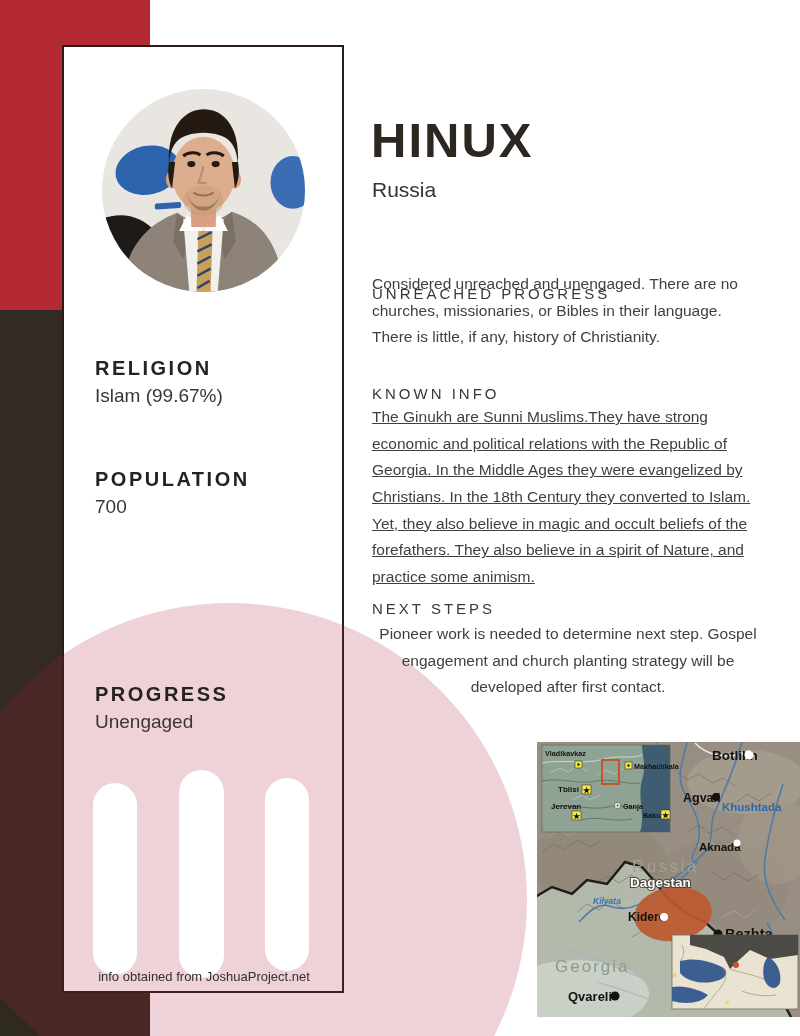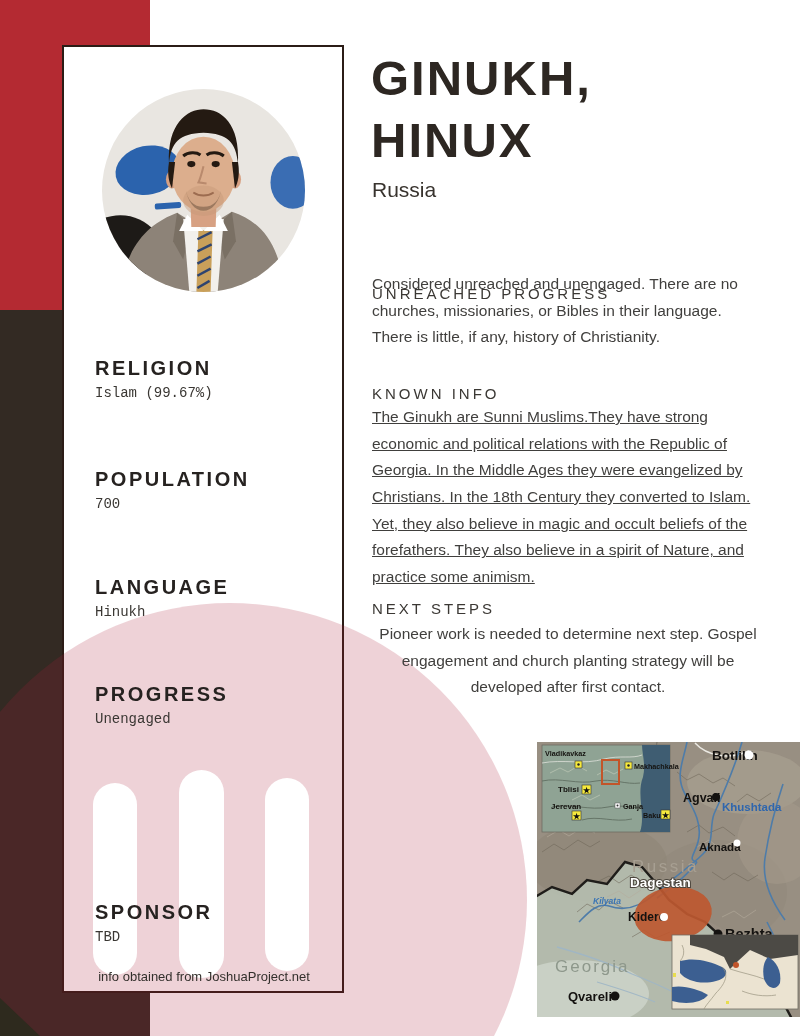--- a/index.html
+++ b/index.html
@@ -18,21 +18,21 @@
   .card{position:absolute;left:62px;top:45px;width:282px;height:948px;background:#ffffff;
     border:2px solid #2b1c16;box-sizing:border-box;z-index:2;}
   .card-content{position:absolute;left:0;top:16px;width:760px;height:1036px;z-index:4;}
   .photo{position:absolute;left:102px;top:73px;width:203px;height:203px;border-radius:50%;overflow:hidden;}
   .pill{position:absolute;background:#ffffff;border-radius:24px;z-index:1;}
   .pill1{left:93px;top:767px;width:44px;height:192px;}
   .pill2{left:179px;top:754px;width:45px;height:208px;}
   .pill3{left:265px;top:762px;width:44px;height:193px;}
   .field{position:absolute;left:95px;z-index:2;}
   .f-label{font-weight:bold;font-size:20px;letter-spacing:2.5px;color:#262220;}
-  .f-value{font-size:14px;color:#3a3733;margin-top:5px;font-family:Liberation Mono, monospace;}
+  .f-value{font-size:19px;color:#3a3733;margin-top:5px;}
   .card-footer{position:absolute;left:66px;top:953px;width:276px;text-align:center;
     font-size:13px;color:#33302c;z-index:2;}
   
   .main{position:absolute;left:371px;top:0;width:400px;z-index:5;}
   .title{position:absolute;left:0;top:48px;font-size:49px;font-weight:800;letter-spacing:2px;
     line-height:1.26;color:#2d2722;}
   .subtitle{position:absolute;left:1px;top:178px;font-size:21px;color:#38332e;}
   .section-h{position:absolute;left:1px;font-size:15px;letter-spacing:3px;color:#3b3834;}
   .section-b{position:absolute;left:1px;width:392px;font-size:15.5px;line-height:1.72;color:#403f3d;}
   .s1h{top:245px;margin-top:40px;} .s1b{top:271px;}
@@ -100,37 +100,29 @@
     </div>
 
     <div class="field" style="top:341px">
       <div class="f-label">RELIGION</div>
       <div class="f-value">Islam (99.67%)</div>
     </div>
     <div class="field" style="top:452px">
       <div class="f-label">POPULATION</div>
       <div class="f-value">700</div>
     </div>
-    <div class="field" style="top:560px">
-      <div class="f-label">LANGUAGE</div>
-      <div class="f-value">Hinukh</div>
-    </div>
     <div class="field" style="top:667px">
       <div class="f-label">PROGRESS</div>
       <div class="f-value">Unengaged</div>
     </div>
-    <div class="field" style="top:885px">
-      <div class="f-label">SPONSOR</div>
-      <div class="f-value">TBD</div>
-    </div>
     <div class="card-footer">info obtained from JoshuaProject.net</div>
   </div>
 
   <div class="main">
-    <div class="title"><span>GINUKH,</span><br><span>HINUX</span></div>
+    <div class="title"><br><span>HINUX</span></div>
     <div class="subtitle">Russia</div>
 
     <div class="section-h s1h">UNREACHED PROGRESS</div>
     <div class="section-b s1b">Considered unreached and unengaged. There are no churches, missionaries, or Bibles in their language. There is little, if any, history of Christianity.</div>
 
     <div class="section-h s2h">KNOWN INFO</div>
     <div class="section-b s2b">The Ginukh are Sunni Muslims.They have strong economic and political relations with the Republic of Georgia. In the Middle Ages they were evangelized by Christians. In the 18th Century they converted to Islam. Yet, they also believe in magic and occult beliefs of the forefathers. They also believe in a spirit of Nature, and practice some animism.</div>
 
     <div class="section-h s3h">NEXT STEPS</div>
     <div class="section-b s3b">Pioneer work is needed to determine next step. Gospel engagement and church planting strategy will be developed after first contact.</div>

